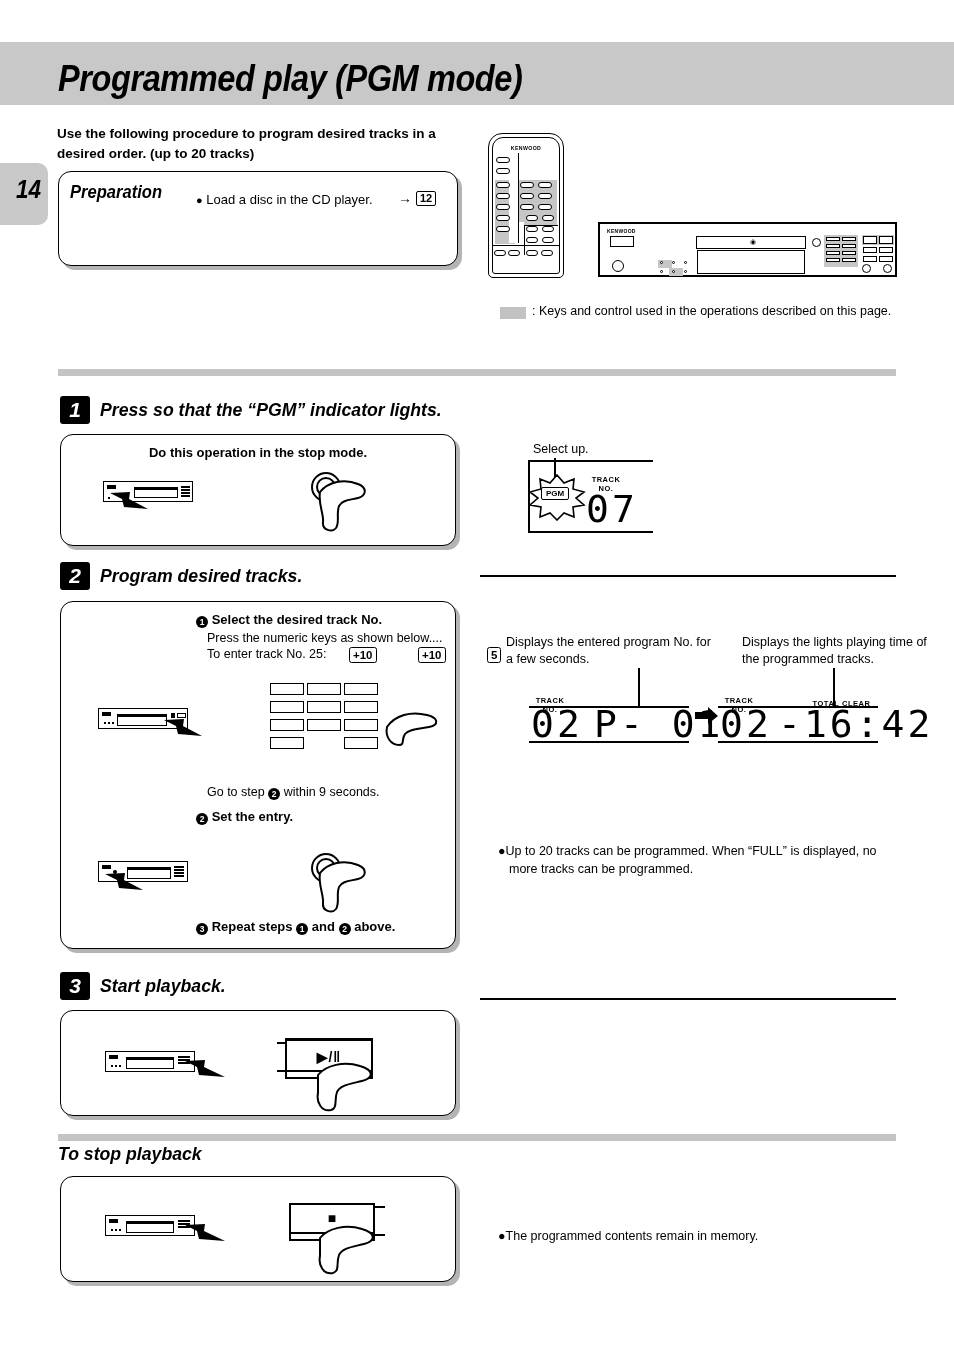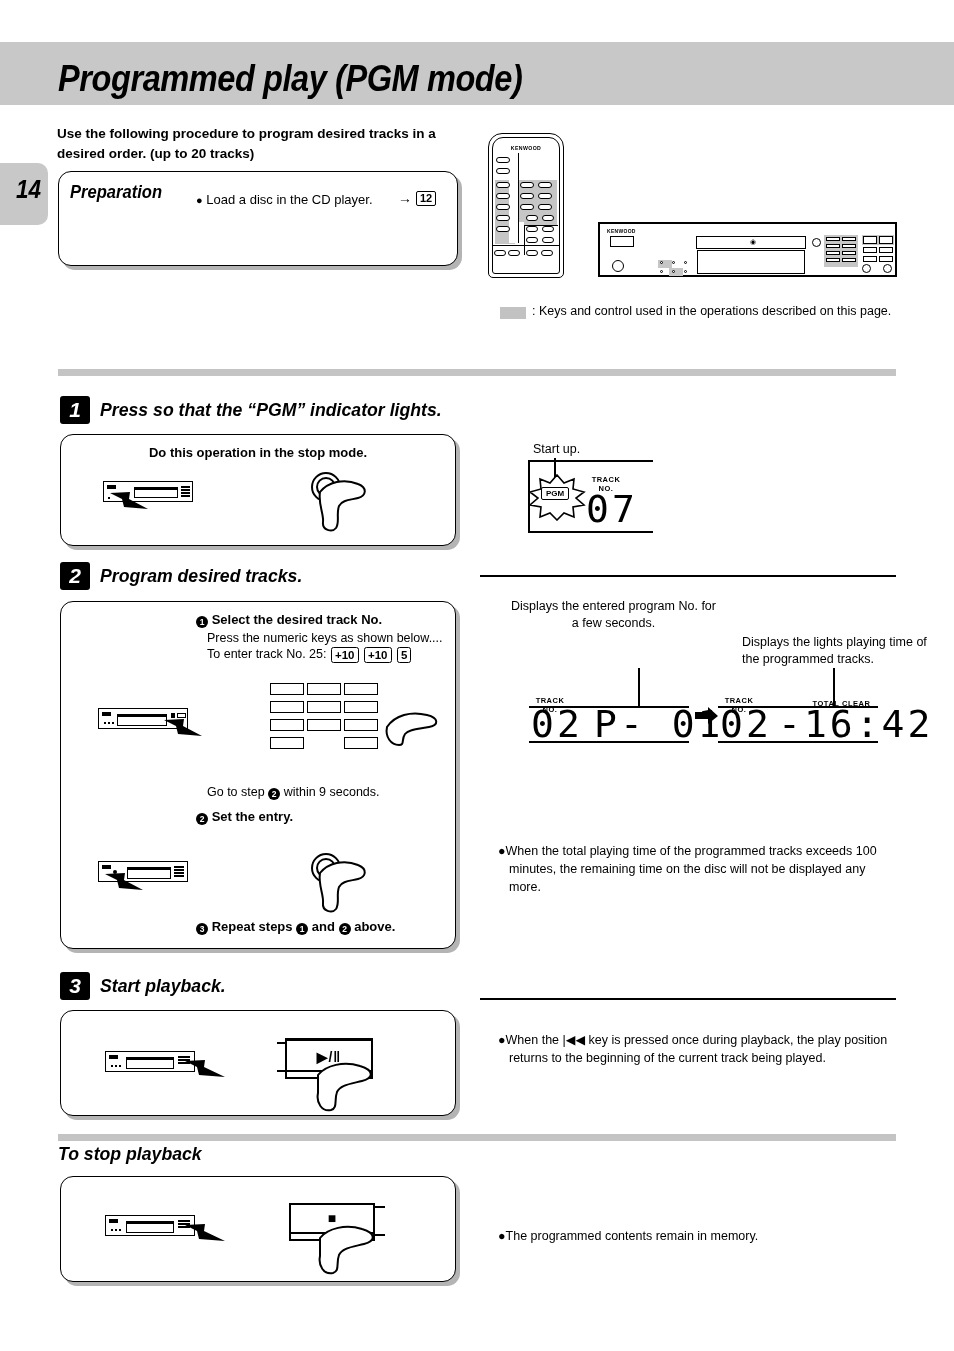--- a/index.html
+++ b/index.html
@@ -226,21 +226,21 @@
   .ctr { text-align: center; }
 
   .keycap {
     display: inline-block;
     border: 1.6px solid #000;
     border-radius: 2.5px;
     padding: 0px 3px;
     font-size: 11.5px;
     font-weight: bold;
     line-height: 14px;
-    margin: 0 1px;
+    margin: 0 19px;
     vertical-align: middle;
   }
 
   .circnum {
     display: inline-block;
     width: 12px; height: 12px;
     background: #000; color: #fff;
     border-radius: 50%;
     font-size: 8.5px;
     font-weight: bold;
@@ -419,21 +419,21 @@
 </div>
 <svg style="position:absolute; left:108px; top:487px;" width="44" height="26" viewBox="0 0 44 26">
   <path d="M2 6 L22 5 L21 12 L40 22 L16 20 L14 12 Z" fill="#000"></path>
 </svg>
 <svg style="position:absolute; left:306px; top:470px;" width="70" height="66" viewBox="0 0 70 66">
   <circle cx="20" cy="17" r="14" fill="none" stroke="#000" stroke-width="2"></circle>
   <circle cx="20" cy="17" r="9" fill="none" stroke="#000" stroke-width="2"></circle>
   <path d="M14 22 C22 12, 38 8, 52 14 C62 18, 60 26, 52 28 C44 30, 36 30, 33 36 C30 44, 34 52, 30 58 C26 63, 16 60, 17 52 C18 44, 12 34, 14 22 Z" fill="#fff" stroke="#000" stroke-width="2"></path>
 </svg>
 
-<div class="t" style="left:533px; top:441px;">Start up.</div>
+<div class="t" style="left:533px; top:441px;">Select up.</div>
 <div style="position:absolute; left:554px; top:458px; width:1.6px; height:26px; background:#000;"></div>
 <div class="disp-line" style="left:528px; top:460px; width:125px;"></div>
 <div class="disp-line" style="left:528px; top:531px; width:125px;"></div>
 <div style="position:absolute; left:528px; top:460px; width:1.6px; height:72px; background:#000;"></div>
 
 <svg style="position:absolute; left:527px; top:473px;" width="60" height="48" viewBox="0 0 60 48">
   <path d="M30 2 L37 10 L47 6 L46 16 L57 19 L49 25 L57 32 L46 34 L47 44 L37 40 L30 47 L23 40 L13 44 L14 34 L3 32 L11 25 L3 19 L14 16 L13 6 L23 10 Z" fill="#fff" stroke="#000" stroke-width="1.6"></path>
 </svg>
 <div class="pgm-badge" style="left:541px; top:487px;">PGM</div>
 <div class="seg-sm" style="position:absolute; left:584px; top:476px; width:44px;">TRACK</div>
@@ -522,21 +522,21 @@
 <div class="t b" style="left:196px; top:918px; font-size:13px;">
   <span class="circnum">3</span>
   <span>Repeat steps</span>
   <span class="circnum">1</span>
   <span>and</span>
   <span class="circnum">2</span>
   <span>above.</span>
 </div>
 
 <div class="thin-rule" style="left:480px; top:575px; width:416px;"></div>
-<div class="t" style="left:506px; top:598px; width:215px;text-align:center;">Displays the entered program No. for a few seconds.</div>
+<div class="t" style="left:506px; top:634px; width:215px;">Displays the entered program No. for a few seconds.</div>
 <div class="t" style="left:742px; top:634px; width:200px;">Displays the lights playing time of the programmed tracks.</div>
 <div style="position:absolute; left:638px; top:668px; width:1.6px; height:40px; background:#000;"></div>
 <div style="position:absolute; left:833px; top:668px; width:1.6px; height:40px; background:#000;"></div>
 
 <div class="disp-line" style="left:529px; top:706px; width:160px;"></div>
 <div class="disp-line" style="left:529px; top:741px; width:160px;"></div>
 <div class="seg-sm" style="position:absolute; left:530px; top:697px; width:40px;">TRACK</div>
 <div class="seg-sm" style="position:absolute; left:530px; top:706px; width:40px;">NO.</div>
 <div class="seg" style="position:absolute; left:531px; top:702px;">02</div>
 <div class="seg" style="position:absolute; left:594px; top:702px;">P- 01</div>
@@ -548,21 +548,21 @@
 <div class="disp-line" style="left:718px; top:706px; width:160px;"></div>
 <div class="disp-line" style="left:718px; top:741px; width:160px;"></div>
 <div class="seg-sm" style="position:absolute; left:719px; top:697px; width:40px;">TRACK</div>
 <div class="seg-sm" style="position:absolute; left:719px; top:706px; width:40px;">NO.</div>
 <div class="seg" style="position:absolute; left:720px; top:702px;">02</div>
 <div class="seg-sm" style="position:absolute; left:810px; top:700px; width:32px;">TOTAL</div>
 <div class="seg-sm" style="position:absolute; left:842px; top:700px; width:28px;">CLEAR</div>
 <div class="seg" style="position:absolute; left:778px; top:702px;">-16:42</div>
 
 <div class="bullets" style="left:498px; top:843px; width:400px;">
-  <p>●<span>When the total playing time of the programmed tracks exceeds 100 minutes, the remaining time on the disc will not be displayed any more.</span></p>
+  <p>●<span>Up to 20 tracks can be programmed.  When “FULL” is displayed, no more tracks can be programmed.</span></p>
 </div>
 
 <div class="step-num" style="left:60px; top:972px;">3</div>
 <div class="step-title" style="left:100px; top:975px;">Start playback.</div>
 
 <div class="rbox-shadow" style="left:64px; top:1014px; width:396px; height:106px;"></div>
 <div class="rbox" style="left:60px; top:1010px; width:396px; height:106px;"></div>
 
 <div class="mini-deck" style="left:105px; top:1051px; width:90px; height:21px;">
   <div class="md-el" style="left:3px; top:3px; width:9px; height:4px;"></div>
@@ -585,21 +585,20 @@
 <div style="position:absolute; left:277px; top:1070px; width:10px; height:1.8px; background:#000;"></div>
 <div style="position:absolute; left:285px; top:1038px; width:88px; height:2px; background:#000;"></div>
 <div style="position:absolute; left:285px; top:1070px; width:88px; height:1.8px; background:#000;"></div>
 <div style="position:absolute; left:285px; top:1049px; width:88px; text-align:center; font-size:14px; font-weight:bold; letter-spacing:1px;">▶/‖</div>
 <svg style="position:absolute; left:316px; top:1061px;" width="66" height="52" viewBox="0 0 66 52">
   <path d="M2 14 C10 4, 28 0, 44 5 C58 9, 58 17, 46 20 C34 23, 24 24, 21 31 C18 39, 22 47, 15 49 C6 51, 0 42, 2 32 Z" fill="#fff" stroke="#000" stroke-width="2"></path>
 </svg>
 
 <div class="thin-rule" style="left:480px; top:998px; width:416px;"></div>
 <div class="bullets" style="left:498px; top:1032px; width:400px;">
-  <p>●<span>When the |◀◀ key is pressed once during playback, the  play position returns to the beginning of the current  track being played.</span></p>
 </div>
 
 <div class="gray-rule" style="left:58px; top:1134px; width:838px;"></div>
 <div class="section-title" style="left:58px; top:1143px;">To stop playback</div>
 
 <div class="rbox-shadow" style="left:64px; top:1180px; width:396px; height:106px;"></div>
 <div class="rbox" style="left:60px; top:1176px; width:396px; height:106px;"></div>
 
 <div class="mini-deck" style="left:105px; top:1215px; width:90px; height:21px;">
   <div class="md-el" style="left:3px; top:3px; width:9px; height:4px;"></div>

